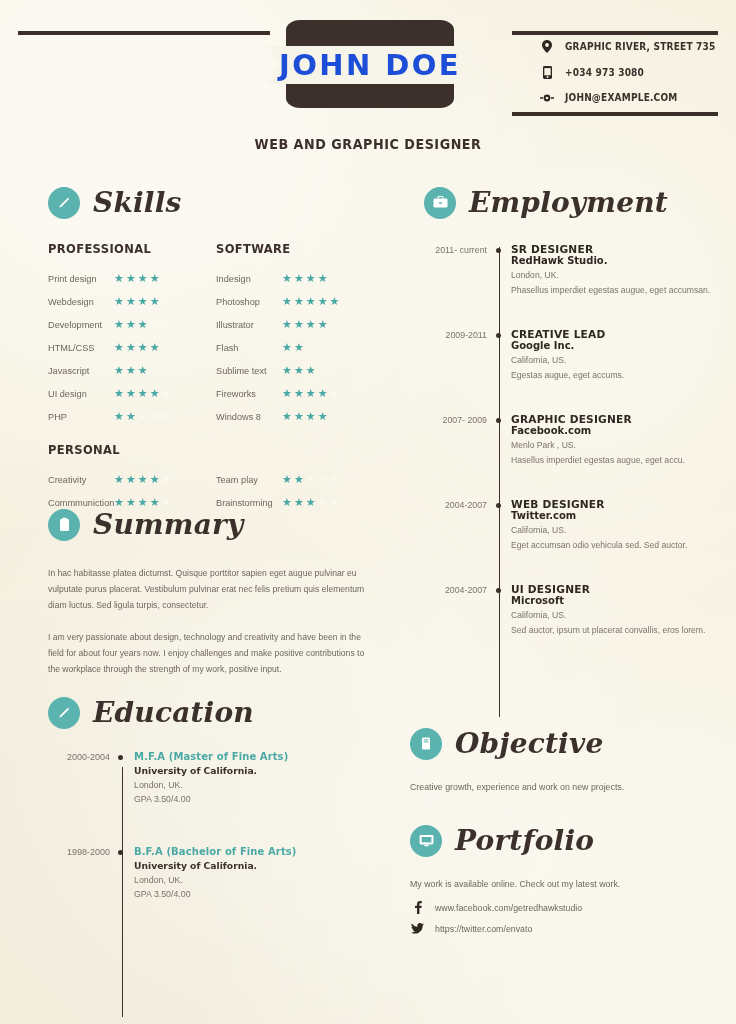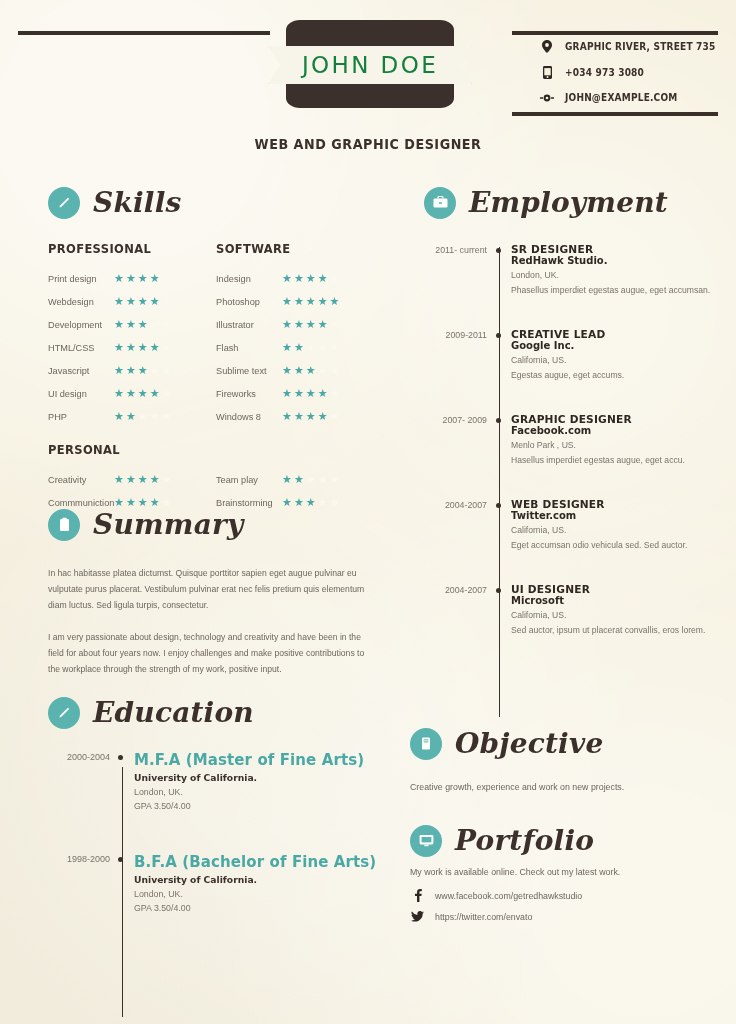--- a/index.html
+++ b/index.html
@@ -67,24 +67,24 @@
   .banner-ribbon {
     position: absolute; left: 0; top: 26px;
     width: 204px; height: 38px;
     background: #f7f4ea;
     box-shadow: 0 1px 3px rgba(0,0,0,.35);
     clip-path: polygon(0 0, 204px 0, 192px 19px, 204px 38px, 0 38px, 12px 19px);
     display: flex; align-items: center; justify-content: center;
   }
   .banner-name {
     font-family: "DejaVu Sans", sans-serif;
-    font-weight: normal;
-    font-size: 23px;
+    font-weight: bold;
+    font-size: 29px;
     letter-spacing: 2.4px;
-    color: #15803d;
+    color: #1d4ed8;
   }
   .subtitle {
     position: absolute; left: 0; top: 136px;
     width: 736px; text-align: center;
     font-family: "DejaVu Sans", sans-serif;
     font-weight: bold;
     font-size: 14.5px;
     letter-spacing: .6px;
     color: #3b302b;
     transform: scaleX(.88);
@@ -193,21 +193,21 @@
   .edu-dot i {
     position: absolute; left: 8px; top: 4px;
     width: 5px; height: 5px; border-radius: 50%;
     background: #3b302b;
     display: block;
   }
   .edu-body { flex: 1; }
   .edu-degree {
     font-family: "DejaVu Sans", sans-serif;
     font-weight: bold;
-    font-size: 15px;
+    font-size: 10px;
     color: #4aa9a5;
     letter-spacing: .1px;
   }
   .edu-school {
     font-family: "DejaVu Sans", sans-serif;
     font-weight: bold;
     font-size: 9.2px;
     color: #3b302b;
     margin-top: 3px;
   }
@@ -251,21 +251,21 @@
   }
   .emp-place { font-size: 8.6px; color: #7a736a; margin-top: 4px; }
   .emp-desc { font-size: 8.6px; color: #7a736a; margin-top: 5px; }
 
   
   .objective { position: absolute; left: 410px; top: 727px; width: 310px; }
   .objective-text { margin-top: 22px; font-size: 8.8px; color: #6d665e; }
 
   
   .portfolio { position: absolute; left: 410px; top: 824px; width: 310px; }
-  .portfolio-text { margin-top: 10px; font-size: 8.8px; color: #6d665e; }
+  .portfolio-text { margin-top: 22px; font-size: 8.8px; color: #6d665e; }
   .links { margin-top: 12px; display: flex; flex-direction: column; gap: 9px; }
   .link-row { display: flex; align-items: center; gap: 11px; }
   .link-ico {
     width: 14px; flex: none;
     display: flex; align-items: center; justify-content: center;
     color: #2f2722;
   }
   .link-txt { font-size: 8.8px; color: #6d665e; }
 </style>
 </head>

